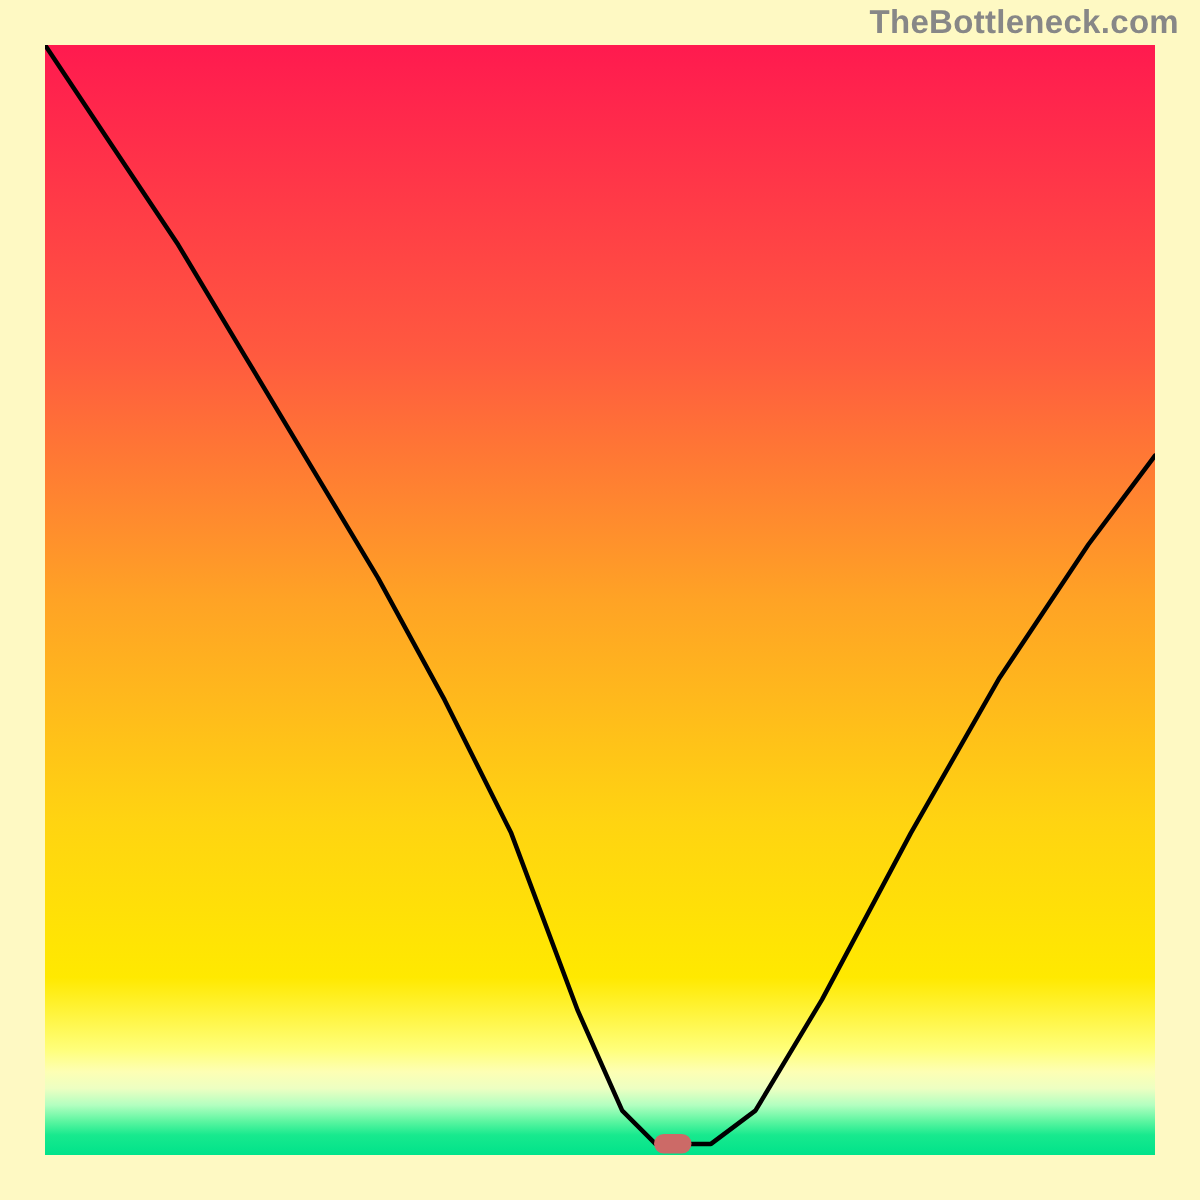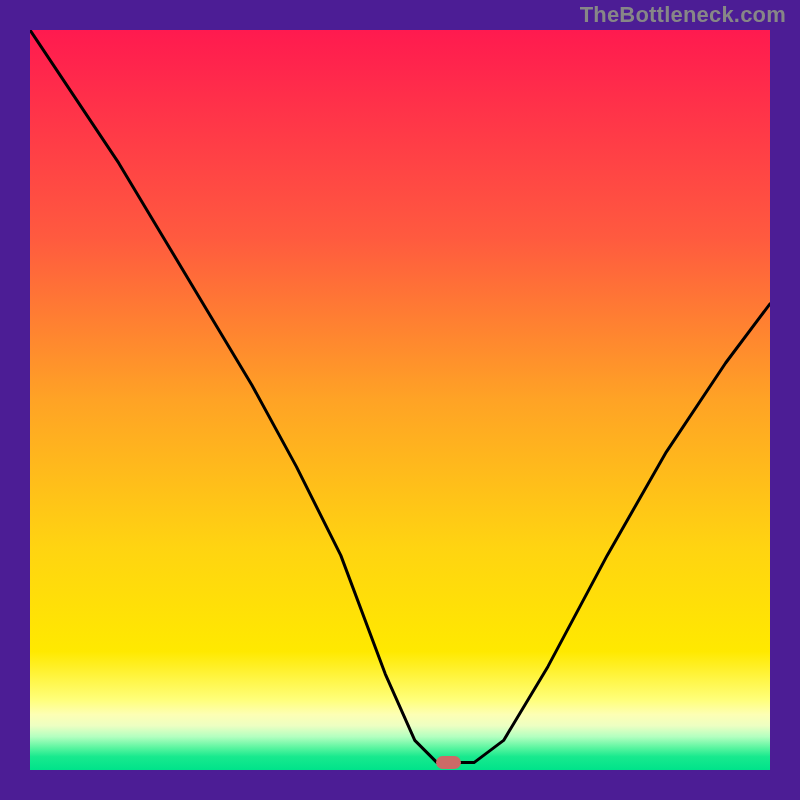--- a/index.html
+++ b/index.html
@@ -7,21 +7,21 @@
     padding: 0;
     width: 800px;
     height: 800px;
     background: #000;
     overflow: hidden;
   }
   .stage {
     position: relative;
     width: 800px;
     height: 800px;
-    background: #4c1d95;
+    background: #fef9c3;
   }
   .watermark {
     position: absolute;
     top: 2px;
     right: 14px;
     font-family: Arial, Helvetica, sans-serif;
     font-size: 22px;
     font-weight: 600;
     color: #878787;
     letter-spacing: 0.2px;

